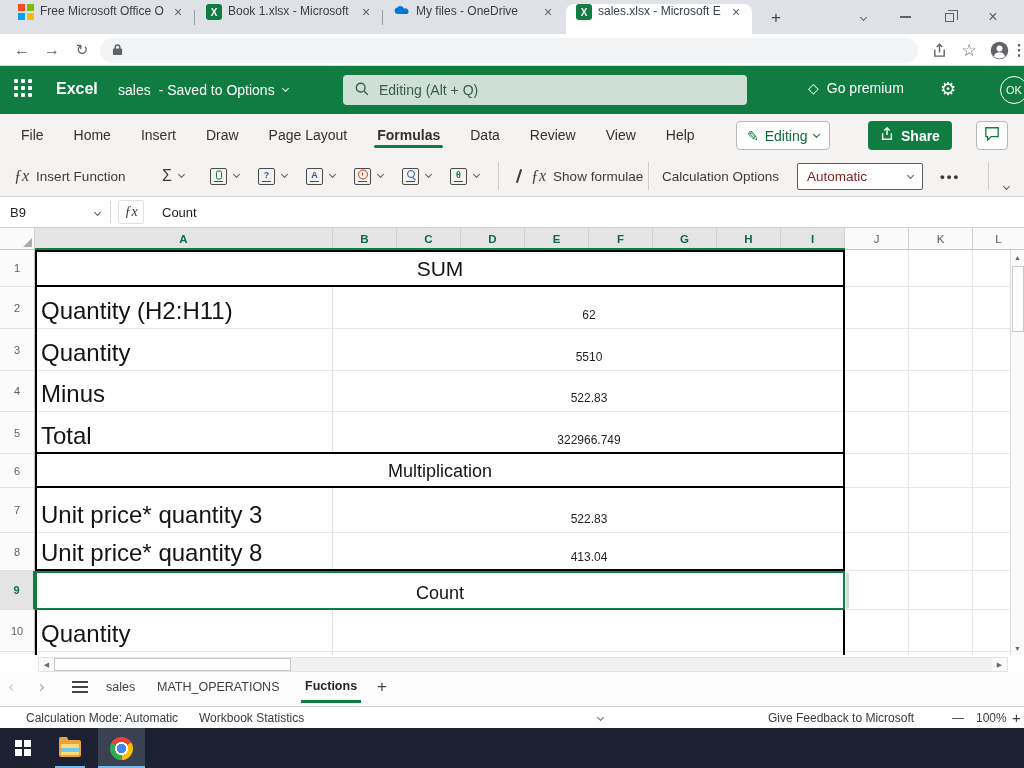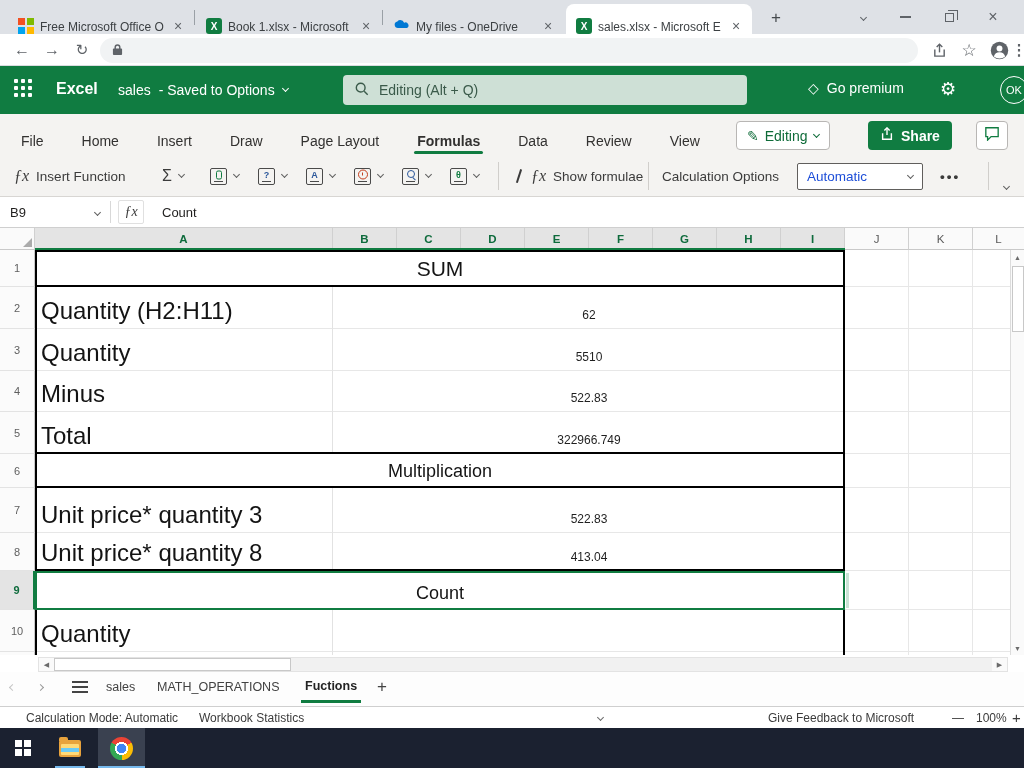--- a/index.html
+++ b/index.html
@@ -1,21 +1,21 @@
 <!DOCTYPE html>
 <html><head>
 <meta charset="utf-8">
 <style>
   * { margin:0; padding:0; box-sizing:border-box; }
   html,body { width:1024px; height:768px; overflow:hidden;
     font-family:"Liberation Sans", sans-serif; background:#fff; }
 
   
   .tabstrip { position:absolute; top:0; left:0; width:1024px; height:34px; background:#DEE1E6; }
-  .btab { position:absolute; top:4px; height:30px; display:flex; align-items:flex-end;
+  .btab { position:absolute; top:4px; height:30px; display:flex; align-items:flex-start;
     padding:0 8px 0 10px; color:#3C4043; font-size:12px; width:186px; }
   .btab .ttl { flex:1; white-space:nowrap; overflow:hidden; margin:0 6px; }
   .btab .x { color:#5F6368; font-size:14px; width:16px; text-align:center; cursor:pointer; }
   .btab.active { background:#fff; border-radius:8px 8px 0 0; }
   .tabsep { position:absolute; top:10px; width:1px; height:15px; background:#9AA0A6; }
   .favicon { width:16px; height:16px; flex:0 0 16px; position:relative; }
   .fav-excel { background:#107C41; border-radius:3px; color:#fff; font-size:10px; font-weight:bold;
     display:flex; align-items:center; justify-content:center; }
   .fav-ms { display:grid; grid-template-columns:7px 7px; grid-template-rows:7px 7px; gap:1.5px; }
   .fav-ms i { display:block; }
@@ -54,21 +54,21 @@
   .searchpill { position:absolute; left:343px; top:9px; width:404px; height:30px; background:#CEE0D6;
     border-radius:4px; display:flex; align-items:center; padding:0 12px; color:#3A5A4A; font-size:14px; gap:10px; }
   .gopremium { position:absolute; left:808px; top:14px; font-size:14px; display:flex; gap:8px;
     align-items:center; cursor:pointer; }
   .gearbtn { position:absolute; left:940px; top:12px; font-size:18px; cursor:pointer; }
   .avatar { position:absolute; left:980px; top:10px; width:28px; height:28px; border:1.5px solid #fff;
     border-radius:50%; font-size:11px; display:flex; align-items:center; justify-content:center; cursor:pointer;margin-left:20px; }
 
   
   .menubar { position:absolute; top:114px; left:0; width:1024px; height:42px; background:#F4F3F1; }
-  .menuitems { position:absolute; left:20px; top:0; height:42px; display:flex; gap:36px; align-items:center;margin-top:6px; }
+  .menuitems { position:absolute; left:20px; top:0; height:42px; display:flex; gap:28px; align-items:center; }
   .mi { font-size:14px; color:#323130; cursor:pointer; position:relative; padding:11px 1px; }
   .mi.active { font-weight:bold; }
   .mi.active::after { content:""; position:absolute; left:-2px; right:-2px; bottom:6px; height:3px;
     background:#107C41; border-radius:2px; }
   .editbtn { position:absolute; left:736px; top:7px; height:29px; border:1px solid #B8B6B4; border-radius:4px;
     background:#fff; color:#0E6B38; font-size:14px; display:flex; align-items:center; gap:6px;
     padding:0 10px; cursor:pointer; }
   .sharebtn { position:absolute; left:868px; top:7px; height:29px; background:#107C41; border-radius:4px;
     color:#fff; font-size:14px; font-weight:bold; display:flex; align-items:center; gap:7px; padding:0 12px; cursor:pointer; }
   .commentbtn { position:absolute; left:976px; top:7px; width:32px; height:29px; background:#fff;
@@ -89,21 +89,21 @@
   .clockic { position:relative; width:10px; height:10px; border:1.3px solid #C43E1C; border-radius:50%;
     transform:translateY(-1.5px); }
   .clockic::before { content:""; position:absolute; left:3.6px; top:1.5px; width:1.3px; height:3.5px; background:#C43E1C; }
   .magmini { position:relative; width:8px; height:8px; border:1.4px solid #2B579A; border-radius:50%;
     transform:translateY(-2px); }
   .magmini::before { content:""; position:absolute; left:5.5px; top:5.5px; width:4px; height:1.4px;
     background:#2B579A; transform:rotate(45deg); transform-origin:0 0; }
   .tbdiv { position:absolute; top:6px; width:1px; height:28px; background:#D0CECB; }
   .calcdd { position:absolute; left:797px; top:7px; width:126px; height:27px; border:1px solid #605E5C;
     background:#fff; border-radius:2px; display:flex; align-items:center; justify-content:space-between;
-    padding:0 9px; font-size:13.5px; color:#1d4ed8; cursor:pointer; }
+    padding:0 9px; font-size:13.5px; color:#7f1d1d; cursor:pointer; }
   .sfslash { position:relative; display:inline-block; width:10px; height:14px; }
   .sfslash::before { content:""; position:absolute; left:4px; top:0; width:1.5px; height:14px;
     background:#3B3B3B; transform:rotate(18deg); }
 
   
   .formulabar { position:absolute; top:197px; left:0; width:1024px; height:31px; background:#fff;
     border-bottom:1px solid #CFCFCF; }
   .namebox { position:absolute; left:0; top:0; width:110px; height:30px; display:flex; align-items:center;
     padding:0 10px; font-size:13px; color:#201F1E; cursor:pointer; }
   .namebox .cv { margin-left:auto; color:#5F5F5F; }

